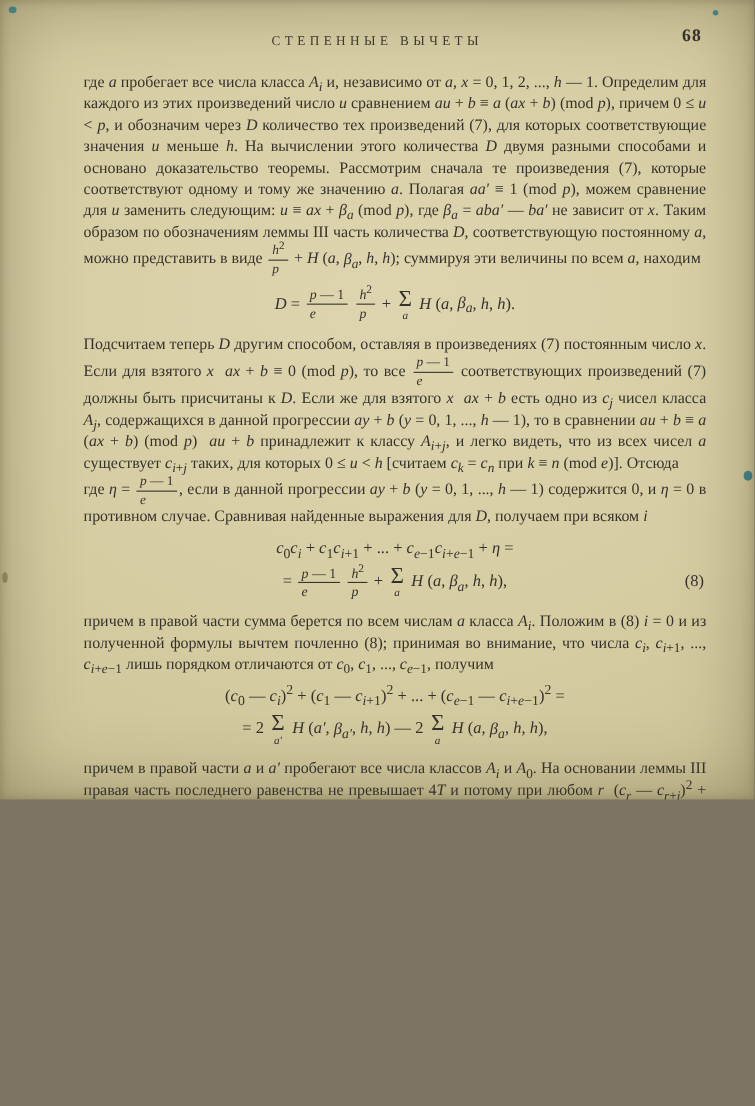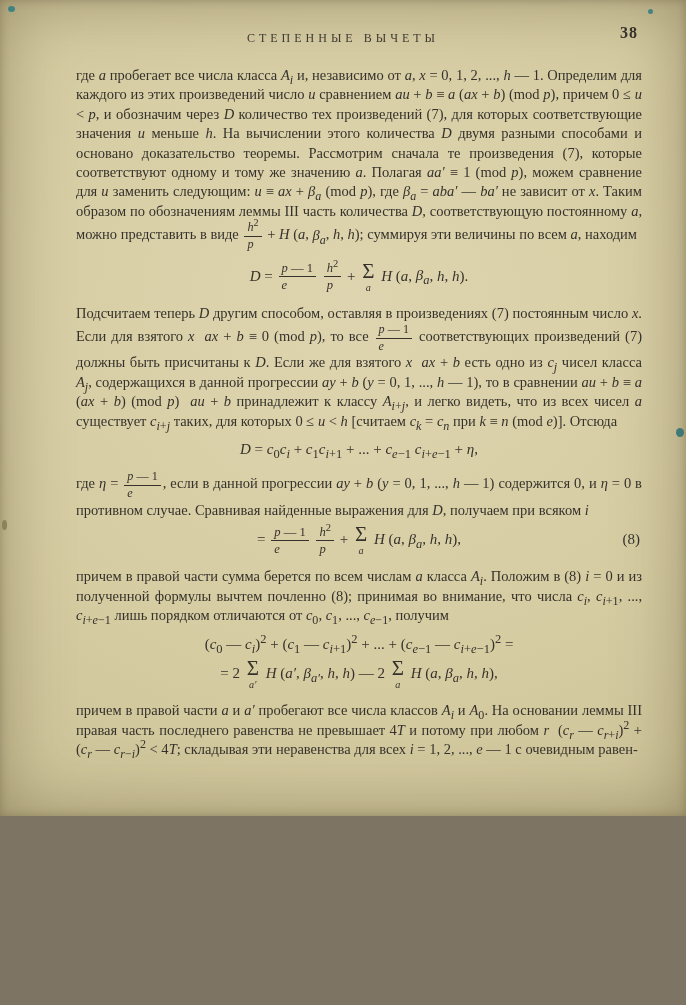--- a/index.html
+++ b/index.html
@@ -1,21 +1,21 @@
 <!DOCTYPE html>
 <html><head>
 <meta charset="utf-8">
 <style>
   * { box-sizing: border-box; }
   html, body { margin: 0; padding: 0; background: #7d7464; }
 
   .page {
     position: relative;
     width: 686px;
-    height: 816px;
+    height: 727px;
     overflow: hidden;
     background: radial-gradient(ellipse 130% 100% at 52% 38%,
                 #ded5b0 0%, #d6cca2 45%, #ccc297 75%, #b9ae84 100%);
     box-shadow: inset 0 0 70px rgba(88, 78, 44, 0.45),
                 inset 0 0 10px rgba(60, 50, 25, 0.30);
     font-family: "Liberation Serif", "DejaVu Serif", serif;
     color: #36322b;
   }
 
   .header {
@@ -111,35 +111,35 @@
   <div class="speck s1"></div>
   <div class="speck s2"></div>
   <div class="speck s3"></div>
   <div class="speck s4"></div>
   <div class="speck s5"></div>
   <div class="speck s6"></div>
   <div class="speck s7"></div>
 
   <div class="header">
     <span class="running-title">СТЕПЕННЫЕ ВЫЧЕТЫ</span>
-    <span class="page-number">38</span>
+    <span class="page-number">68</span>
   </div>
 
   <div class="body-text">
 
     <p class="para">где <i>a</i> пробегает все числа класса <i>A<sub>i</sub></i> и, независимо от <i>a</i>, <i>x</i> = 0, 1, 2, ..., <i>h</i> — 1. Определим для каждого из этих произведений число <i>u</i> сравнением <i>au</i> + <i>b</i> ≡ <i>a</i> (<i>ax</i> + <i>b</i>) (mod <i>p</i>), причем 0 ≤ <i>u</i> &lt; <i>p</i>, и обозначим через <i>D</i> количество тех произведений (7), для которых соответствующие значения <i>u</i> меньше <i>h</i>. На вычислении этого количества <i>D</i> двумя разными способами и основано доказательство теоремы. Рассмотрим сначала те произведения (7), которые соответствуют одному и тому же значению <i>a</i>. Полагая <i>aa′</i> ≡ 1 (mod <i>p</i>), можем сравнение для <i>u</i> заменить следующим: <i>u</i> ≡ <i>ax</i> + <i>β<sub>a</sub></i> (mod <i>p</i>), где <i>β<sub>a</sub></i> = <i>aba′</i> — <i>ba′</i> не зависит от <i>x</i>. Таким образом по обозначениям леммы III часть количества <i>D</i>, соответствующую постоянному <i>a</i>, можно представить в виде <span class="frac"><span class="fn"><i>h</i><sup>2</sup></span><span class="fd"><i>p</i></span></span> + <i>H</i> (<i>a</i>, <i>β<sub>a</sub></i>, <i>h</i>, <i>h</i>); суммируя эти величины по всем <i>a</i>, находим</p>
 
     <div class="eq"><i>D</i> = <span class="frac"><span class="fn"><i>p</i> — 1</span><span class="fd"><i>e</i></span></span> <span class="frac"><span class="fn"><i>h</i><sup>2</sup></span><span class="fd"><i>p</i></span></span> + <span class="sum"><span class="sg">Σ</span><span class="si">a</span></span> <i>H</i> (<i>a</i>, <i>β<sub>a</sub></i>, <i>h</i>, <i>h</i>).</div>
 
     <p class="para">Подсчитаем теперь <i>D</i> другим способом, оставляя в произведениях (7) постоянным число <i>x</i>. Если для взятого <i>x</i>&nbsp;&nbsp;<i>ax</i> + <i>b</i> ≡ 0 (mod <i>p</i>), то все <span class="frac"><span class="fn"><i>p</i> — 1</span><span class="fd"><i>e</i></span></span> соответствующих произведений (7) должны быть присчитаны к <i>D</i>. Если же для взятого <i>x</i>&nbsp;&nbsp;<i>ax</i> + <i>b</i> есть одно из <i>c<sub>j</sub></i> чисел класса <i>A<sub>j</sub></i>, содержащихся в данной прогрессии <i>ay</i> + <i>b</i> (<i>y</i> = 0, 1, ..., <i>h</i> — 1), то в сравнении <i>au</i> + <i>b</i> ≡ <i>a</i> (<i>ax</i> + <i>b</i>) (mod <i>p</i>)&nbsp;&nbsp;<i>au</i> + <i>b</i> принадлежит к классу <i>A</i><sub><i>i</i>+<i>j</i></sub>, и легко видеть, что из всех чисел <i>a</i> существует <i>c</i><sub><i>i</i>+<i>j</i></sub> таких, для которых 0 ≤ <i>u</i> &lt; <i>h</i> [считаем <i>c<sub>k</sub></i> = <i>c<sub>n</sub></i> при <i>k</i> ≡ <i>n</i> (mod <i>e</i>)]. Отсюда</p>
 
-    <div class="eq"><i>D</i> = <i>c</i><sub>0</sub><i>c<sub>i</sub></i> + <i>c</i><sub>1</sub><i>c</i><sub><i>i</i>+1</sub> + ... + <i>c</i><sub><i>e</i>−1</sub> <i>c</i><sub><i>i</i>+<i>e</i>−1</sub> + <i>η</i>,</div>
 
     <p class="para">где <i>η</i> = <span class="frac"><span class="fn"><i>p</i> — 1</span><span class="fd"><i>e</i></span></span>, если в данной прогрессии <i>ay</i> + <i>b</i> (<i>y</i> = 0, 1, ..., <i>h</i> — 1) содержится 0, и <i>η</i> = 0 в противном случае. Сравнивая найденные выражения для <i>D</i>, получаем при всяком <i>i</i></p>
 
+    <div class="eq tight-bottom"><i>c</i><sub>0</sub><i>c<sub>i</sub></i> + <i>c</i><sub>1</sub><i>c</i><sub><i>i</i>+1</sub> + ... + <i>c</i><sub><i>e</i>−1</sub><i>c</i><sub><i>i</i>+<i>e</i>−1</sub> + <i>η</i> =</div>
 
     <div class="eq numbered tight-top">
       <span class="eq-body">= <span class="frac"><span class="fn"><i>p</i> — 1</span><span class="fd"><i>e</i></span></span> <span class="frac"><span class="fn"><i>h</i><sup>2</sup></span><span class="fd"><i>p</i></span></span> + <span class="sum"><span class="sg">Σ</span><span class="si">a</span></span> <i>H</i> (<i>a</i>, <i>β<sub>a</sub></i>, <i>h</i>, <i>h</i>),</span>
       <span class="eq-number">(8)</span>
     </div>
 
     <p class="para">причем в правой части сумма берется по всем числам <i>a</i> класса <i>A<sub>i</sub></i>. Положим в (8) <i>i</i> = 0 и из полученной формулы вычтем почленно (8); принимая во внимание, что числа <i>c<sub>i</sub></i>, <i>c</i><sub><i>i</i>+1</sub>, ..., <i>c</i><sub><i>i</i>+<i>e</i>−1</sub> лишь порядком отличаются от <i>c</i><sub>0</sub>, <i>c</i><sub>1</sub>, ..., <i>c</i><sub><i>e</i>−1</sub>, получим</p>
 
     <div class="eq tight-bottom">(<i>c</i><sub>0</sub> — <i>c<sub>i</sub></i>)<sup>2</sup> + (<i>c</i><sub>1</sub> — <i>c</i><sub><i>i</i>+1</sub>)<sup>2</sup> + ... + (<i>c</i><sub><i>e</i>−1</sub> — <i>c</i><sub><i>i</i>+<i>e</i>−1</sub>)<sup>2</sup> =</div>
 

